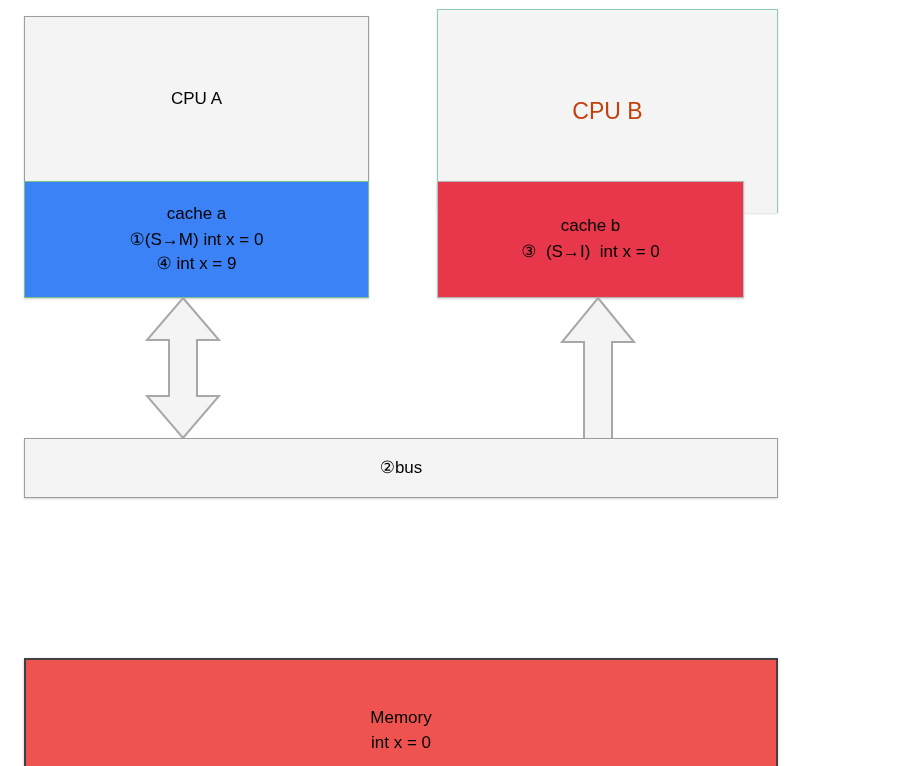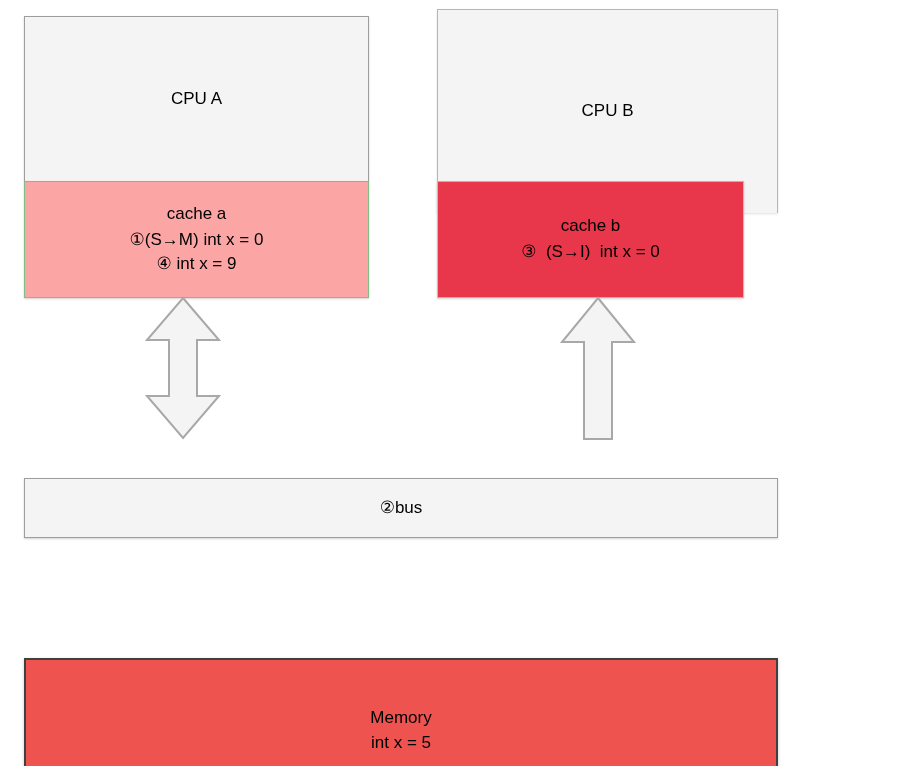--- a/index.html
+++ b/index.html
@@ -42,38 +42,38 @@
     border-bottom: none;
     font-size: 17px;
     color: #000;
     box-shadow: 0 1px 2px rgba(0,0,0,0.18);
   }
   .cache-a {
     left: 24px;
     top: 181px;
     width: 345px;
     height: 117px;
-    background: #fca5a5;
+    background: #3b82f6;
     border: 1px solid #7fbf86;
     font-size: 17px;
     color: #000;
     box-shadow: 0 1px 2px rgba(0,0,0,0.18);
   }
 
   
   .cpu-b-body {
     left: 437px;
     top: 9px;
     width: 341px;
     height: 204px;
     background: #f4f4f4;
     border: 1px solid #8ec8bf;
     border-bottom: none;
-    font-size: 17px;
-    color: #000000;
+    font-size: 23px;
+    color: #c2410c;
     box-shadow: 0 1px 2px rgba(0,0,0,0.12);
   }
   .cache-b {
     left: 437px;
     top: 181px;
     width: 307px;
     height: 117px;
     background: #E8374B;
     border: 1px solid #c8htmlno;
     border: 1px solid #b5b5b5;
@@ -88,21 +88,20 @@
   .bus {
     left: 24px;
     top: 438px;
     width: 754px;
     height: 60px;
     background: #f4f4f4;
     border: 1px solid #9d9d9d;
     font-size: 17px;
     color: #000;
     box-shadow: 0 1px 2px rgba(0,0,0,0.18);
-    margin-top: 40px;
   }
 
   
   .memory {
     left: 24px;
     top: 610px;
     width: 754px;
     height: 145px;
     background: #EF5350;
     border: 2px solid #404040;
@@ -159,16 +158,16 @@
   <svg class="arrow-svg arrow-up" width="80" height="144" viewBox="0 0 80 144">
     <polygon class="arrow-shape" points="40,2 76,46 54,46 54,143 26,143 26,46 4,46"></polygon>
   </svg>
 
   <div class="box bus">
     <span class="line">②bus</span>
   </div>
 
   <div class="box memory">
     <span class="line">Memory</span>
-    <span class="line">int x = 5</span>
+    <span class="line">int x = 0</span>
   </div>
 
 </div>
 
 </body></html>

